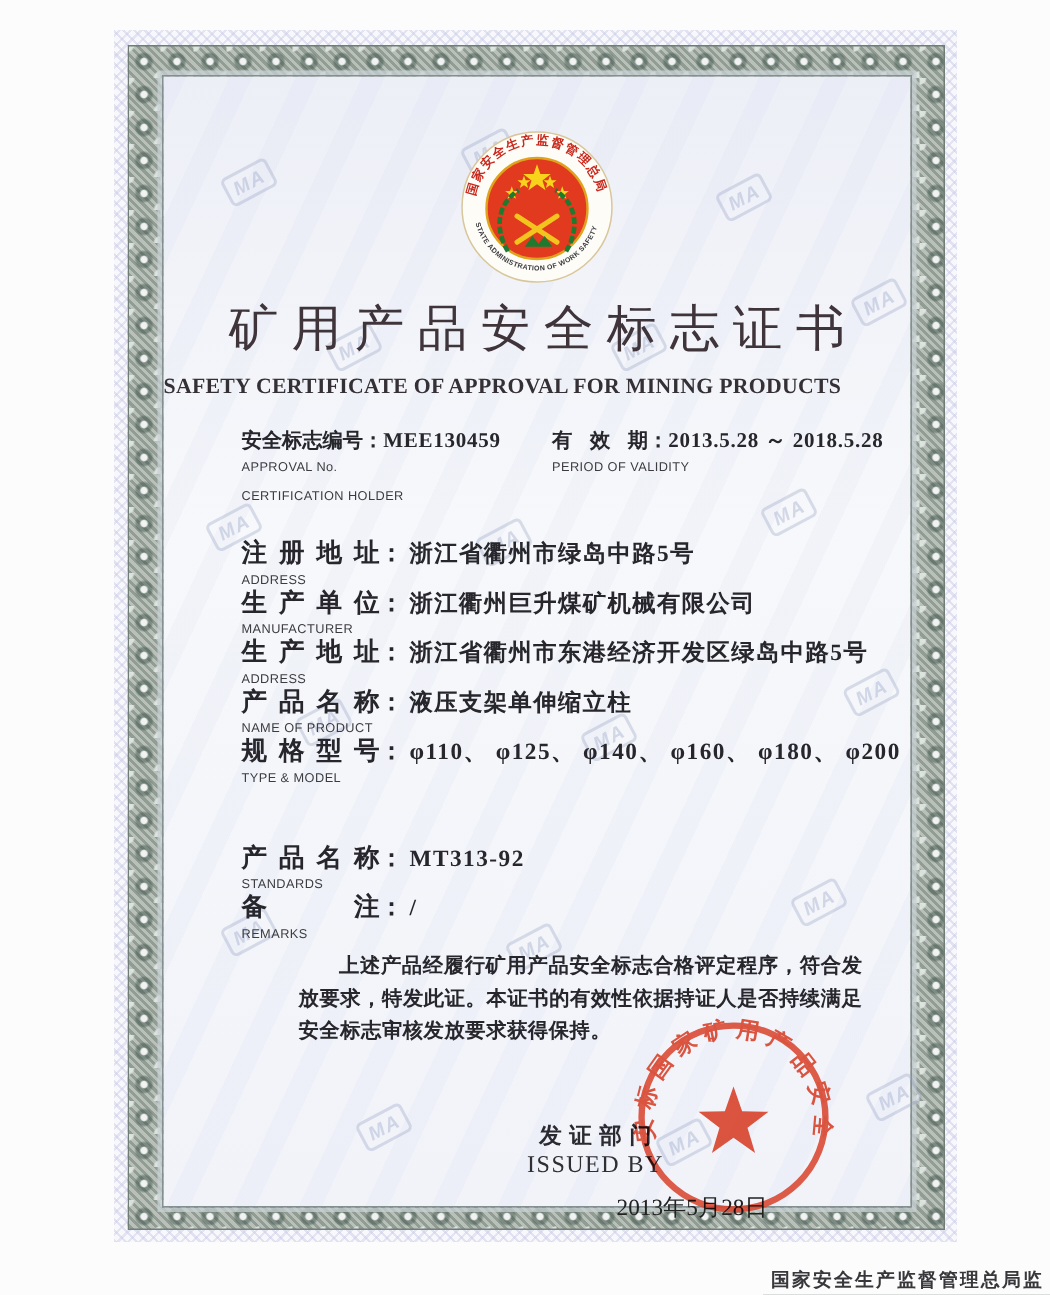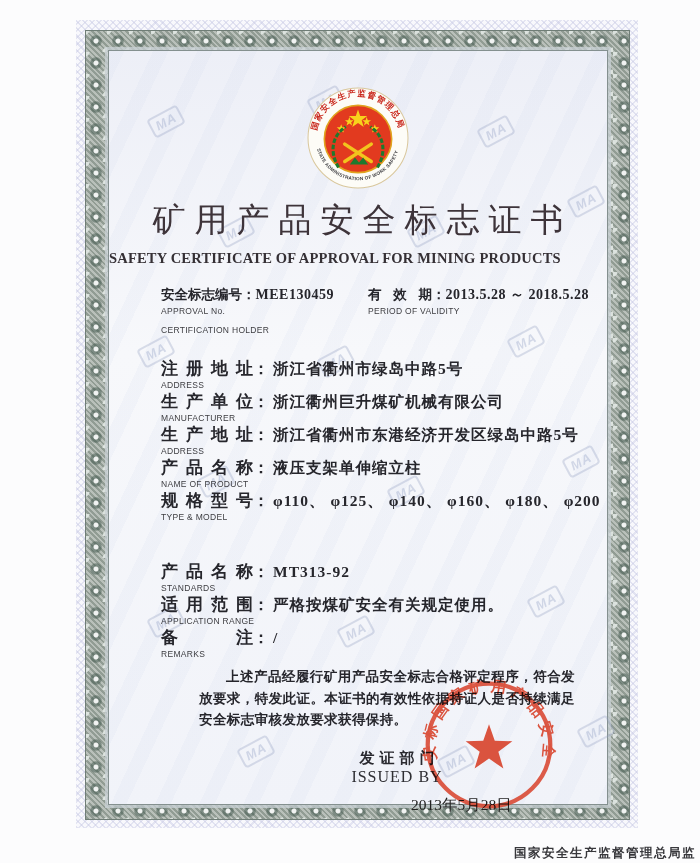--- a/index.html
+++ b/index.html
@@ -223,24 +223,20 @@
         <div class="field">
           <div class="fmain"><span class="flabel">规格型号</span><span class="fcolon">：</span><span class="fvalue">φ110、 φ125、 φ140、 φ160、 φ180、 φ200</span></div>
           <div class="fsub">TYPE &amp; MODEL</div>
         </div>
 
         <div class="field gap">
           <div class="fmain"><span class="flabel">产品名称</span><span class="fcolon">：</span><span class="fvalue">MT313-92</span></div>
           <div class="fsub">STANDARDS</div>
         </div>
 
-        <div class="field">
-          <div class="fmain"><span class="flabel">适用范围</span><span class="fcolon">：</span><span class="fvalue">严格按煤矿安全有关规定使用。</span></div>
-          <div class="fsub">APPLICATION RANGE</div>
-        </div>
 
         <div class="field">
           <div class="fmain"><span class="flabel">备注</span><span class="fcolon">：</span><span class="fvalue">/</span></div>
           <div class="fsub">REMARKS</div>
         </div>
 
         <p class="statement">上述产品经履行矿用产品安全标志合格评定程序，符合发放要求，特发此证。本证书的有效性依据持证人是否持续满足安全标志审核发放要求获得保持。</p>
       </div>
 
       <div class="issued-block">

